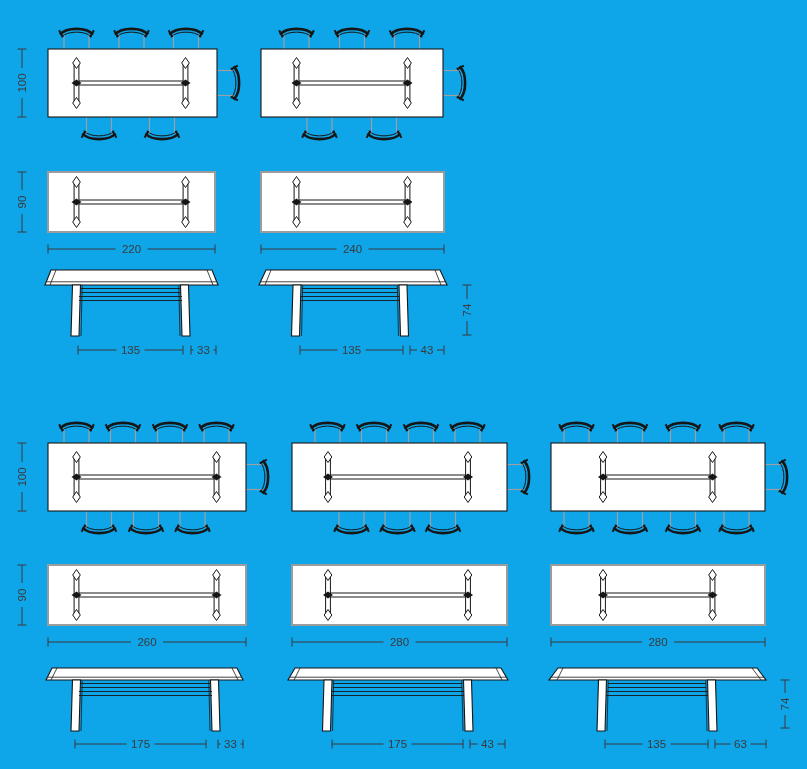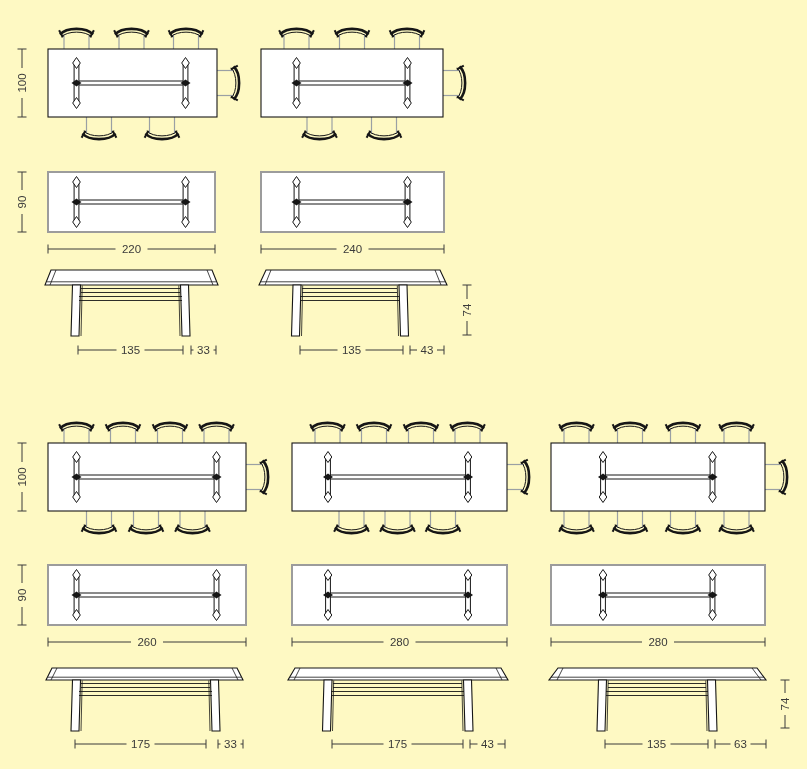--- a/index.html
+++ b/index.html
@@ -1,16 +1,16 @@
 <!DOCTYPE html>
 <html><head>
 <meta charset="utf-8">
 <style>
   html,body{margin:0;padding:0;background:#ffffff;}
-  .canvas{width:807px;height:769px;position:relative;background:#fef9c3;overflow:hidden;
+  .canvas{width:807px;height:769px;position:relative;background:#0ea5e9;overflow:hidden;
           font-family:"Liberation Sans",sans-serif;}
   svg{display:block;}
   .dim{stroke:#3a3a3a;stroke-width:1;fill:none;}
   .dim-t{font-family:"Liberation Sans",sans-serif;font-size:11.5px;fill:#3a3a3a;}
   .tbl{fill:#ffffff;stroke:#161616;stroke-width:1.1;}
   .tbl-top{fill:#ffffff;stroke:#9c9c9c;stroke-width:2;}
   .slab{fill:#ffffff;stroke:#161616;stroke-width:1.1;}
   .thin{stroke:#161616;stroke-width:0.8;fill:none;}
   .rail{stroke:#161616;stroke-width:0.9;fill:none;}
   .beam{stroke:#161616;stroke-width:1;fill:none;}

